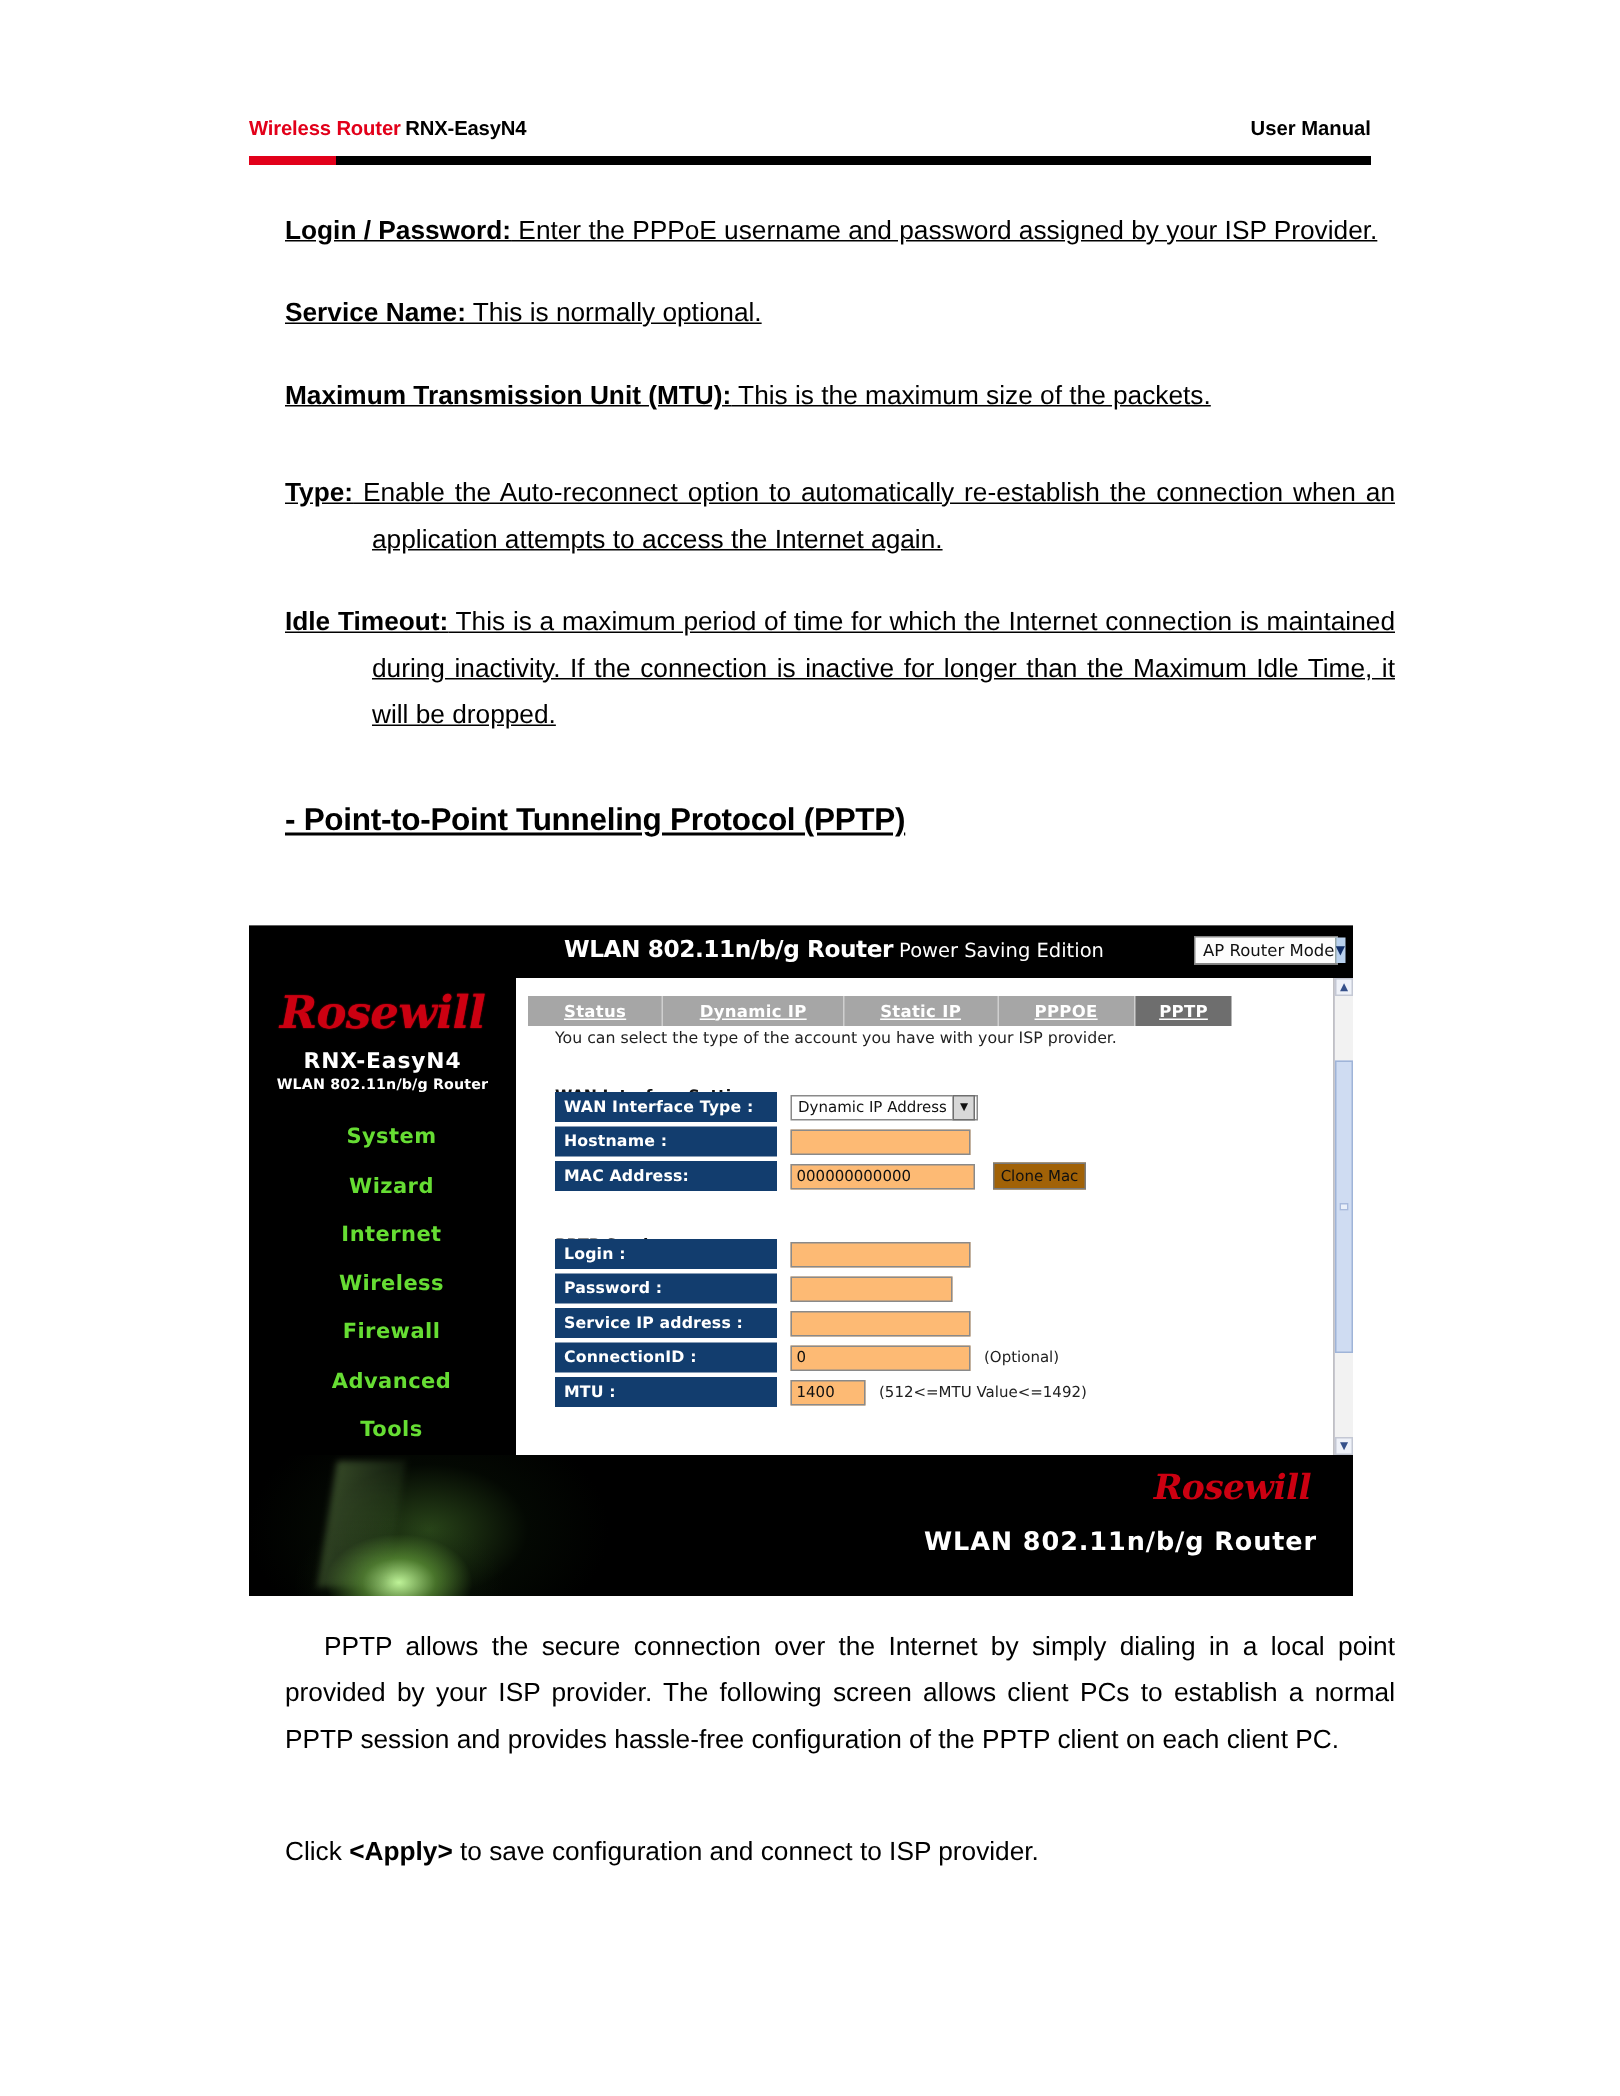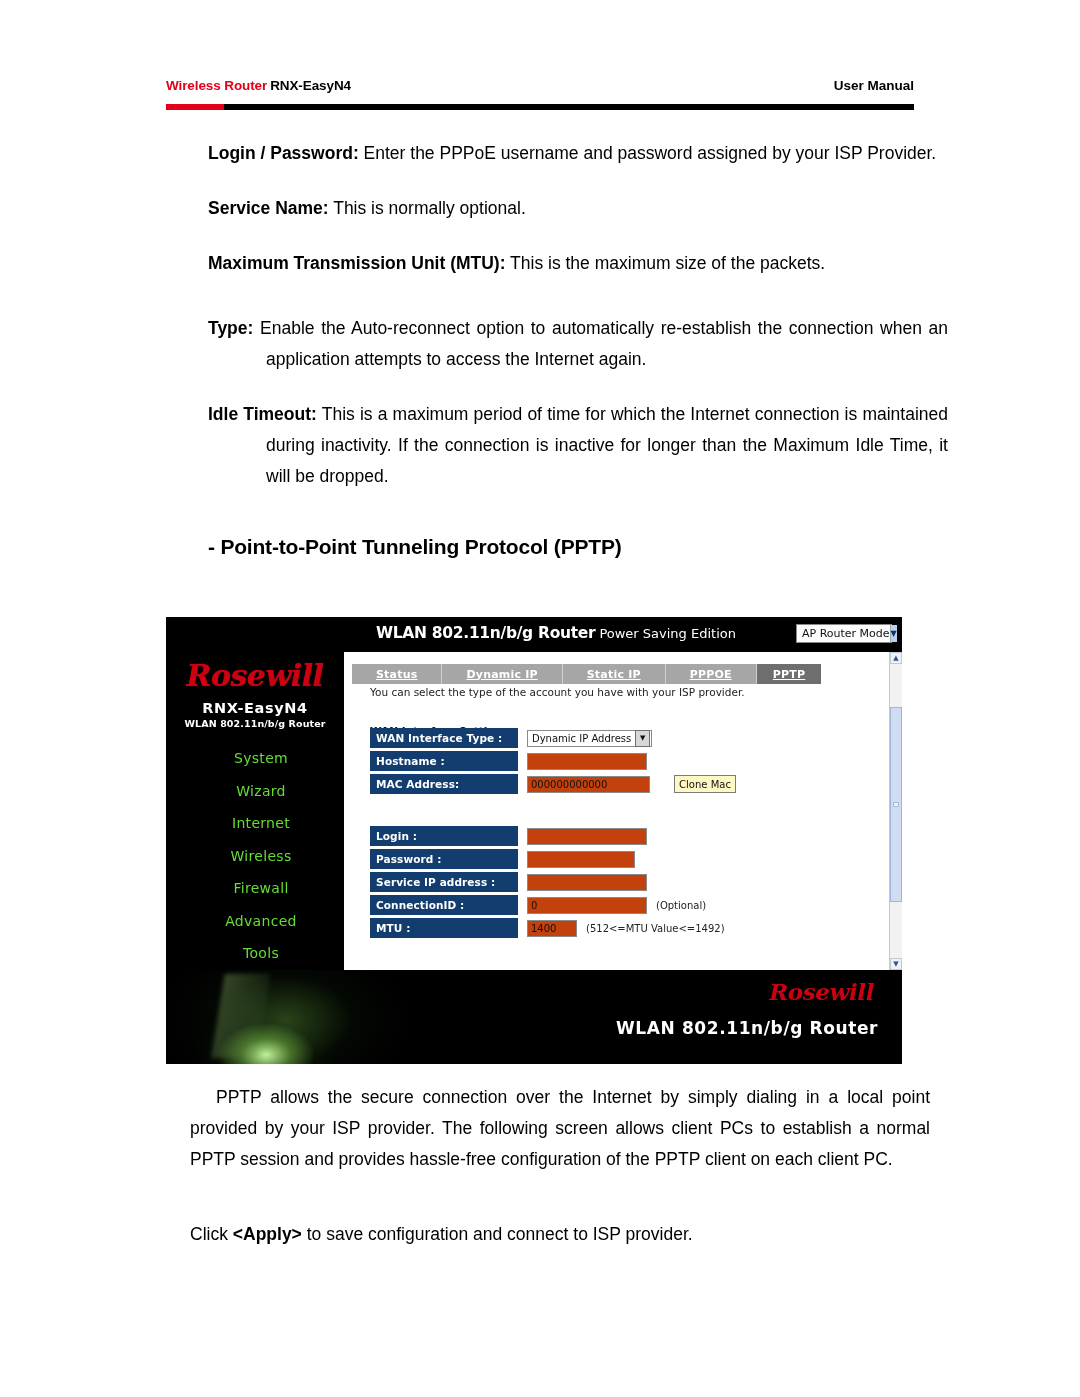--- a/index.html
+++ b/index.html
@@ -48,23 +48,24 @@
     width: 748px;
     height: 6px;
     display: flex;
   }
   .hdr-rule .red { width: 58px; background: #e2001a; height: 100%; }
   .hdr-rule .black { flex: 1; background: #000; height: 100%; }
 
   
   .content {
     position: absolute;
-    left: 208px;
+    left: 190px;
     top: 138px;
     width: 740px;
+    text-decoration: underline;
   }
   p.para {
     margin: 0 0 0 0;
     font-size: 17.5px;
     line-height: 31px;
     text-align: justify;
     color: #000;
   }
   p.para.hang {
     padding-left: 58px;
@@ -161,21 +162,21 @@
     color: #fff;
     font-size: 9.5px;
     font-weight: bold;
     letter-spacing: 0.1px;
     margin-top: 2px;
   }
   .nav-list { margin-top: 13px; }
   .nav-item {
     color: #66dd33;
     font-size: 14px;
-    font-weight: normal;
+    font-weight: bold;
     line-height: 32.5px;
     letter-spacing: 0.3px;
     margin-left: 12px;
   }
 
   
   .shot-panel {
     position: absolute;
     left: 178px; top: 35px;
     width: 545px; height: 318px;
@@ -242,21 +243,21 @@
     white-space: nowrap;
   }
   .fctrl {
     margin-left: 9px;
     display: flex;
     align-items: center;
   }
   .txtbox {
     height: 17px;
     border: 1px solid #8a8a8a;
-    background: #c2410c;
+    background: #fdba74;
     font-size: 10px;
     color: #111;
     display: flex;
     align-items: center;
     padding-left: 3px;
     box-sizing: border-box;
     white-space: nowrap;
   }
   .w-long { width: 120px; }
   .w-med  { width: 108px; }
@@ -277,28 +278,28 @@
     width: 13px; height: 15px;
     background: #d8d8d8;
     border: 1px solid #6f6f6f;
     margin-right: 1px;
     display: flex; align-items: center; justify-content: center;
     font-size: 7px; color: #111;
   }
   .btn {
     height: 18px;
     min-width: 62px;
-    background: #fef9c3;
+    background: #a16207;
     border: 1px solid #7a7a7a;
     font-size: 10px;
     color: #111;
     display: flex;
     align-items: center;
     justify-content: center;
-    margin-left: 24px;
+    margin-left: 12px;
     box-sizing: border-box;
     white-space: nowrap;
   }
   .hint {
     font-size: 10px;
     color: #222;
     margin-left: 9px;
     white-space: nowrap;
   }
 

